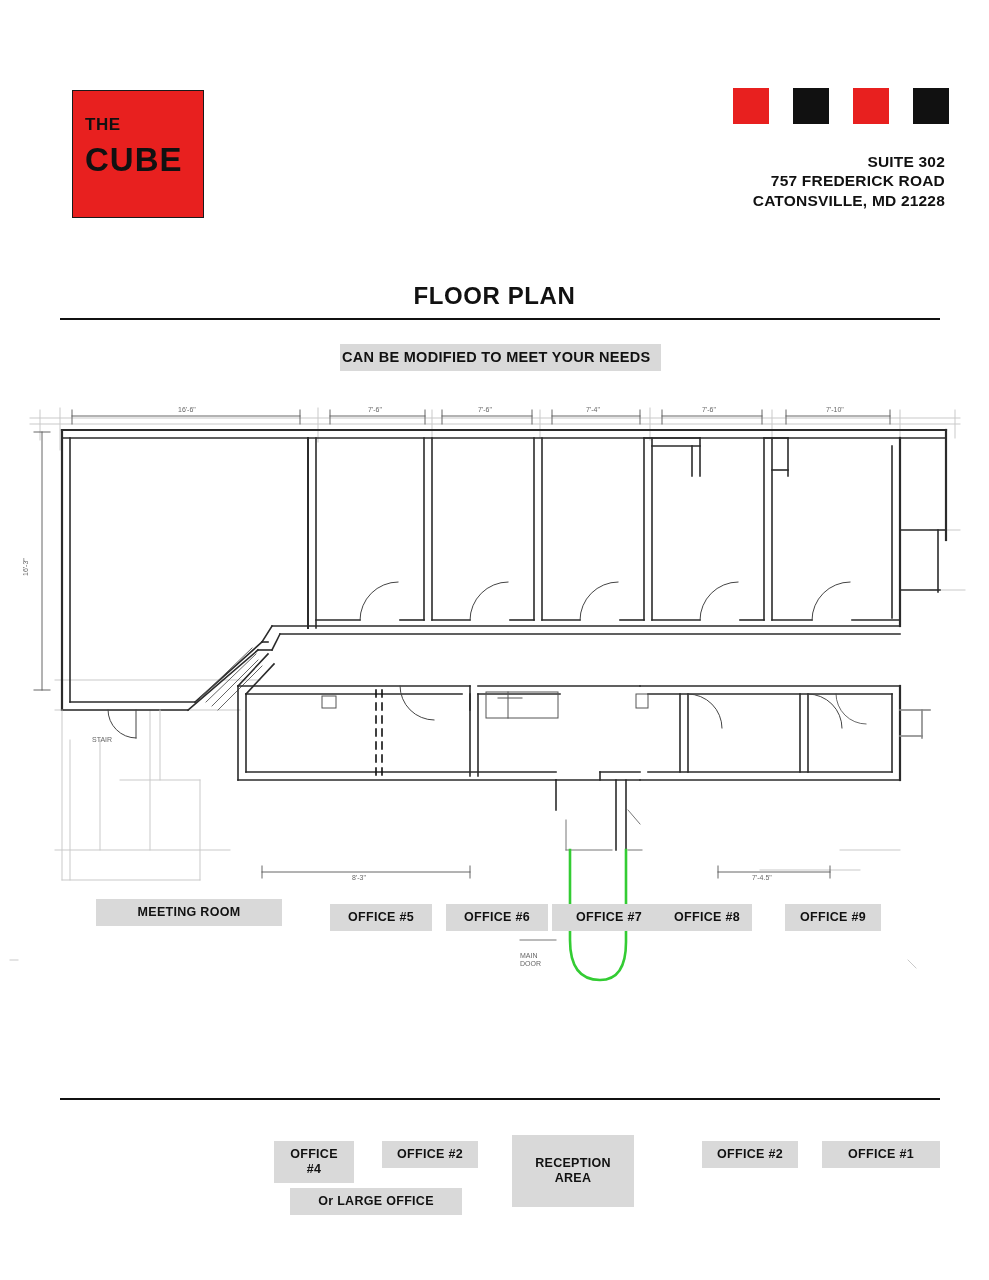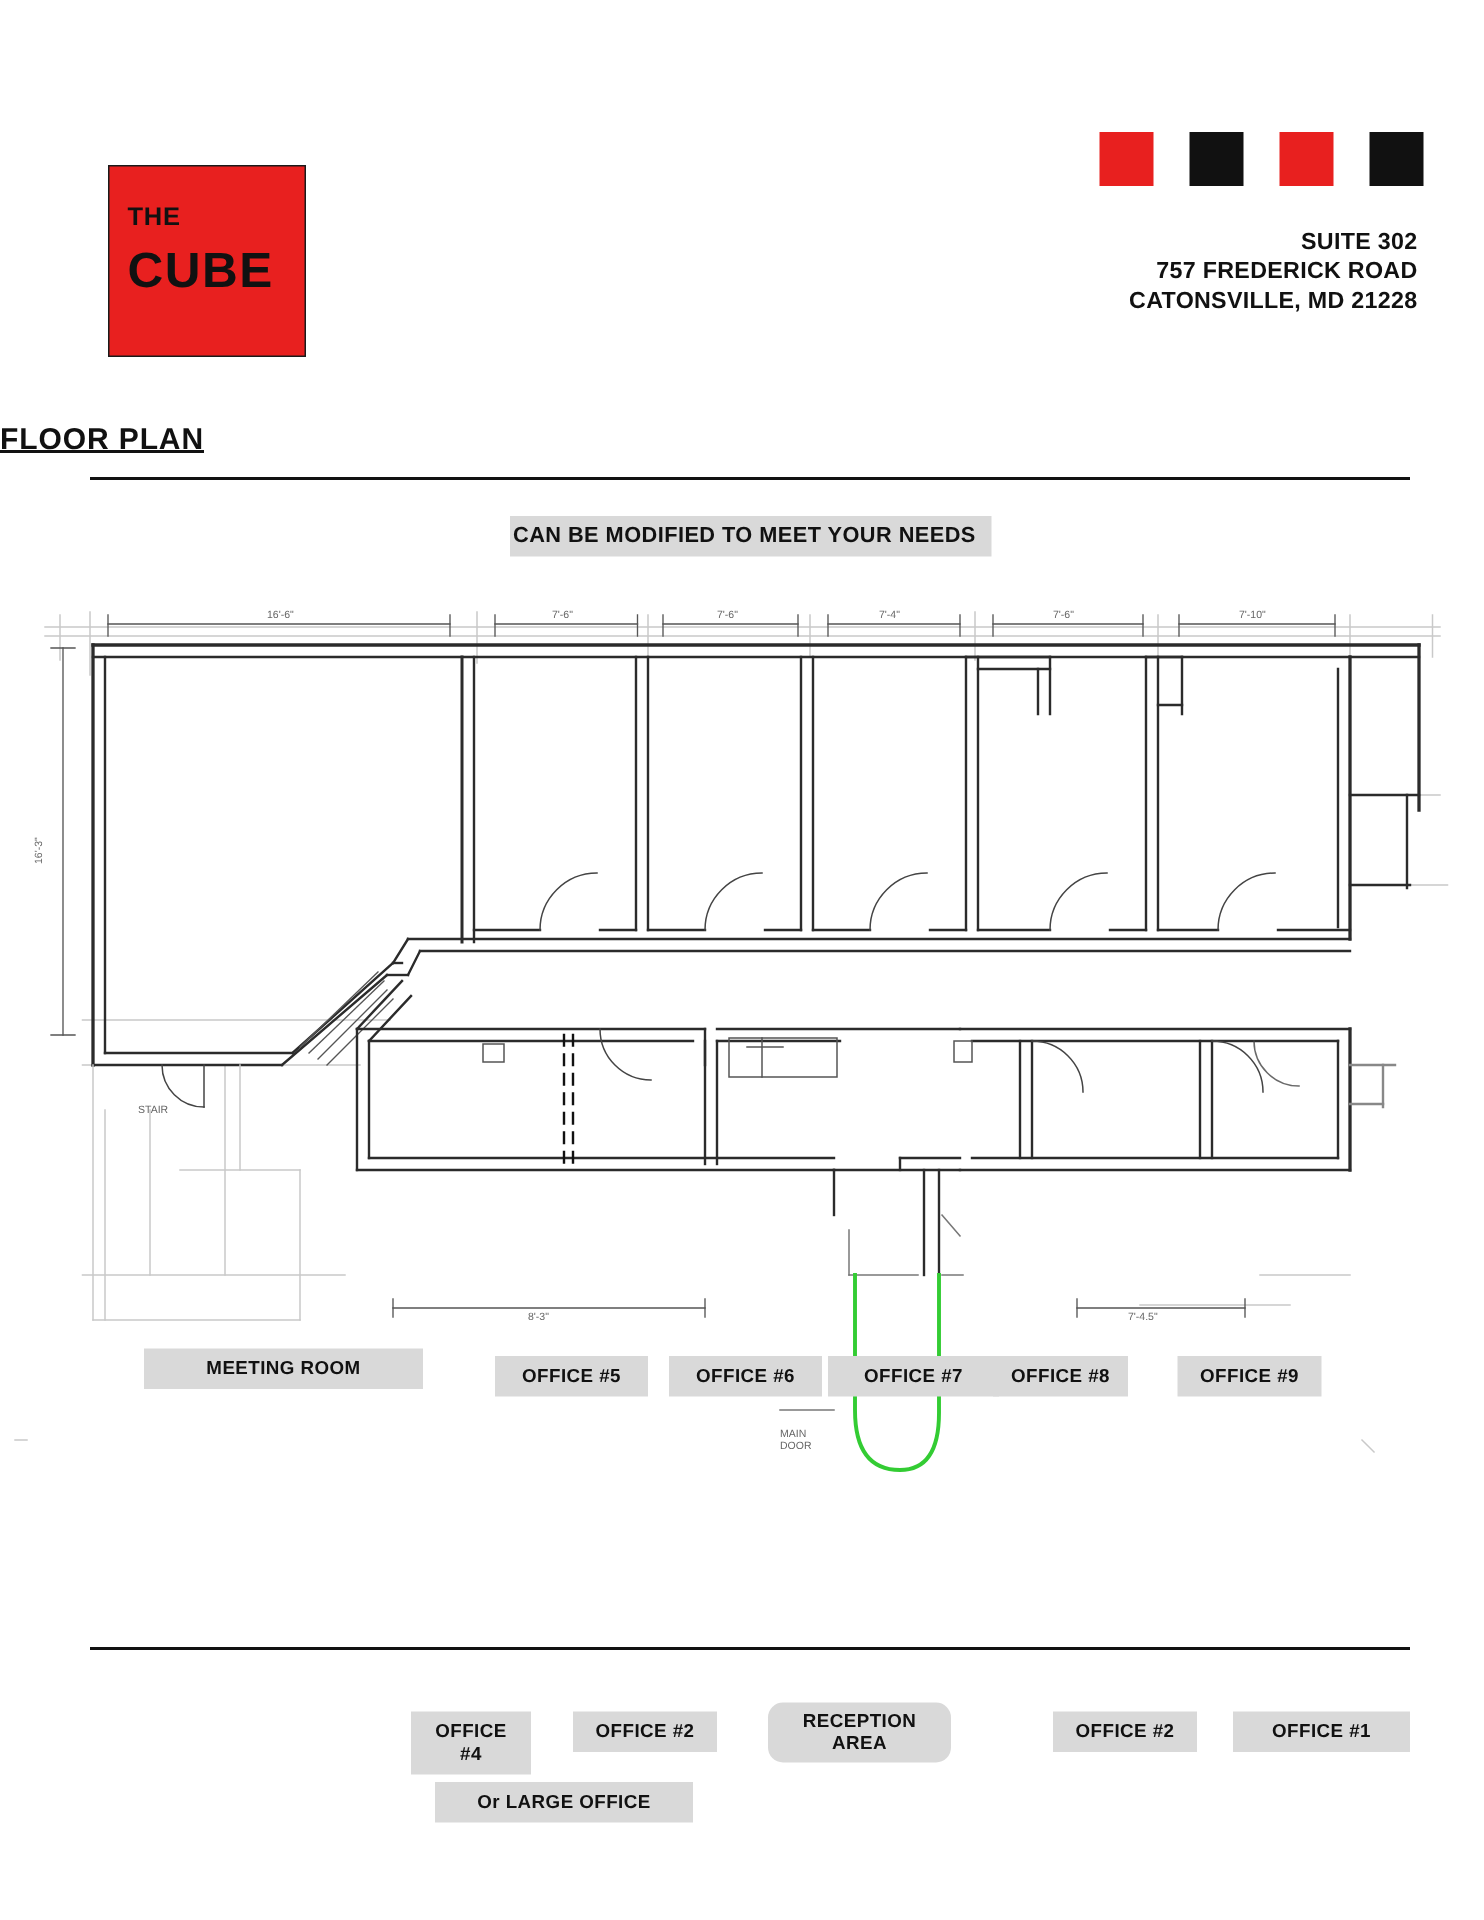--- a/index.html
+++ b/index.html
@@ -19,21 +19,20 @@
   
   #logo-block {
     position: absolute;
     left: 72px;
     top: 90px;
     width: 132px;
     height: 128px;
     background: #e8201f;
     border: 1px solid #1a1a1a;
     box-sizing: border-box;
-    margin-top: 20px;
   }
   #logo-the {
     position: absolute;
     left: 12px;
     top: 24px;
     font-size: 17px;
     font-weight: bold;
     letter-spacing: 0.5px;
     color: #111;
   }
@@ -69,24 +68,24 @@
     font-weight: bold;
     letter-spacing: 0.2px;
   }
 
   
   #page-title {
     position: absolute;
     left: 0;
     right: 0;
     top: 282px;
-    font-size: 20px;
+    text-align: center;
+    font-size: 24px;
     font-weight: bold;
     letter-spacing: 0.6px;
-    text-decoration: underline;
   }
   .hrule {
     position: absolute;
     left: 60px;
     width: 880px;
     height: 0;
     border-top: 2px solid #111;
   }
   #rule-top { top: 318px; }
   #rule-bottom { top: 1098px; }
@@ -118,21 +117,21 @@
     background: #d9d9d9;
     color: #111;
     font-size: 12.5px;
     font-weight: bold;
     letter-spacing: 0.3px;
     text-align: center;
     padding: 6px 8px;
     box-sizing: border-box;
     line-height: 1.18;
   }
-  .room-label.two-line { padding: 5px 8px; border-radius: 10px; }
+  .room-label.two-line { padding: 21px 8px; }
 
   #lbl-meeting   { left: 96px;  top: 519px; width: 186px; }
   #lbl-office5   { left: 330px; top: 524px; width: 102px; }
   #lbl-office6   { left: 446px; top: 524px; width: 102px; }
   #lbl-office7   { left: 552px; top: 524px; width: 114px; }
   #lbl-office8   { left: 662px; top: 524px; width: 90px; }
   #lbl-office9   { left: 785px; top: 524px; width: 96px;  }
   #lbl-office4   { left: 274px; top: 761px; width: 80px;  }
   #lbl-office3   { left: 382px; top: 761px; width: 96px;  }
   #lbl-large     { left: 290px; top: 808px; width: 172px; }

